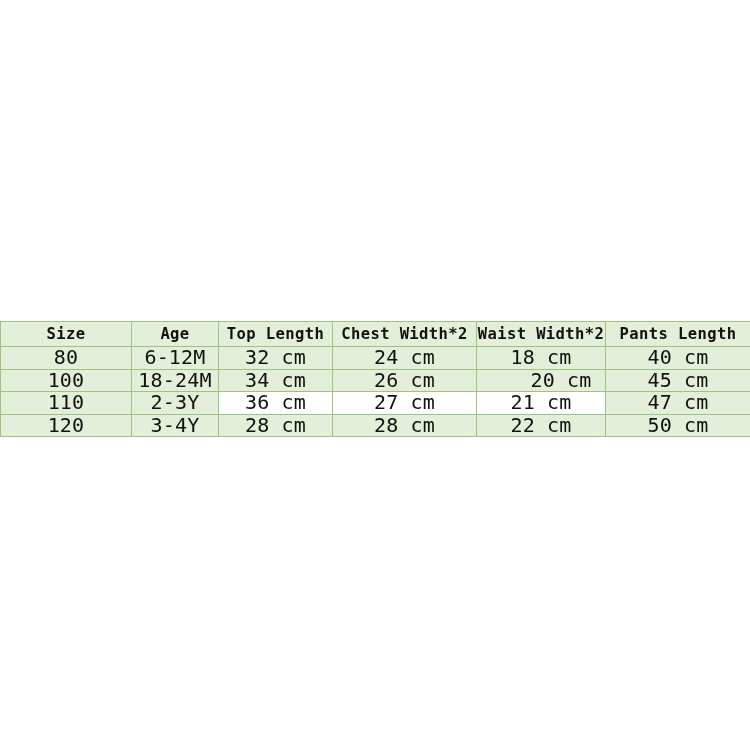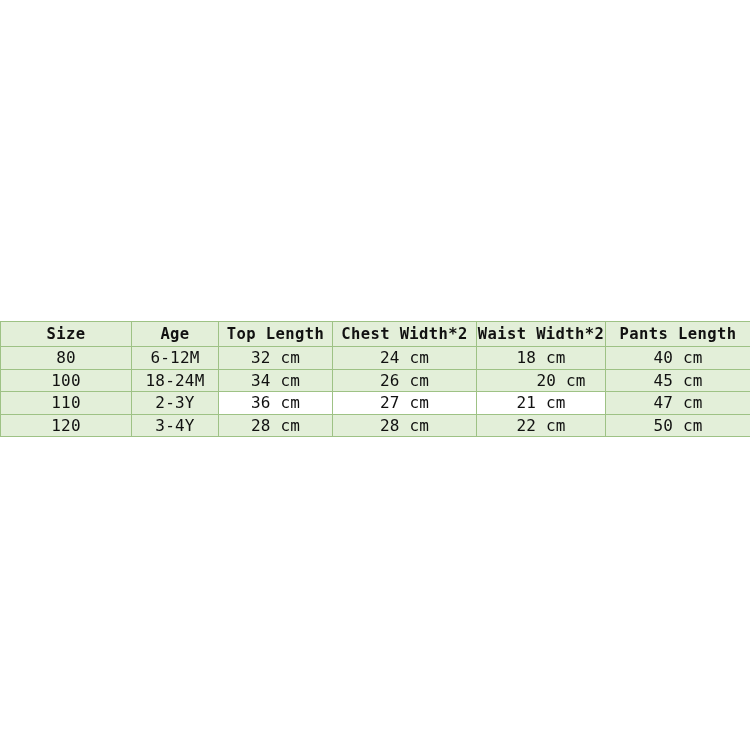--- a/index.html
+++ b/index.html
@@ -60,21 +60,21 @@
     line-height: 24px;
     font-size: 15.5px;
     font-weight: bold;
     letter-spacing: 0.4px;
     background: #e3efd9;
   }
 
   table.size-chart tbody td {
     height: 21.5px;
     line-height: 21.5px;
-    font-size: 16px;
+    font-size: 20px;
     font-weight: normal;
     letter-spacing: 0.2px;
     background: #e3efd9;
   }
 
   
   table.size-chart tbody tr.alt td.measure {
     background: #ffffff;
   }
 </style>

